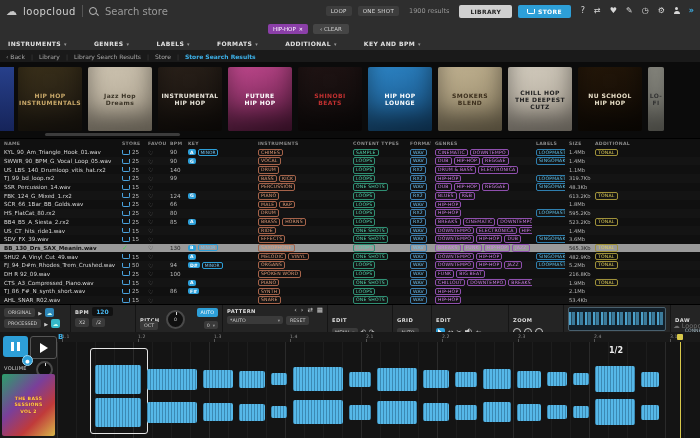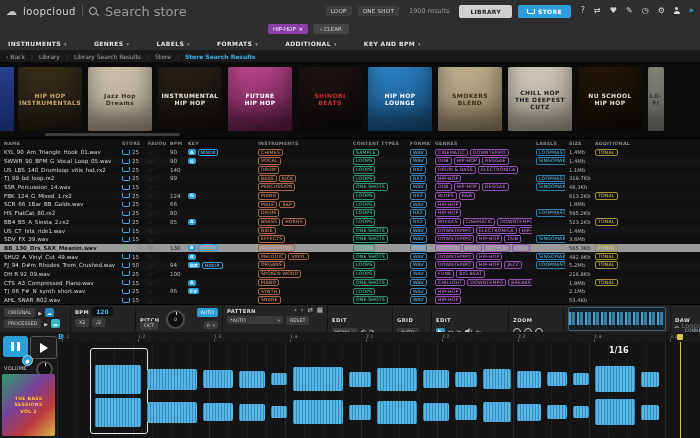--- a/index.html
+++ b/index.html
@@ -6,21 +6,21 @@
   body{width:700px;height:438px;position:relative;overflow:hidden;
        font-family:"DejaVu Sans",sans-serif;-webkit-font-smoothing:antialiased;}
   
   #topwrap{position:absolute;top:0;left:0;right:0;height:50px;background:#2e2e2e;}
   #topbar{position:absolute;top:0;left:0;right:0;height:22px;display:flex;align-items:center;padding:0 6px;gap:6px;}
   .logo-cloud{font-size:11px;color:#c5c5c5;}
   .logo-text{font-size:10px;color:#cfcfcf;letter-spacing:.5px;}
   .vdiv{width:1px;height:12px;background:#555;}
   .mag{width:6px;height:6px;border:1px solid #bbb;border-radius:50%;position:relative;display:inline-block;}
   .mag::after{content:"";position:absolute;width:3px;height:1px;background:#bbb;transform:rotate(45deg);right:-3px;bottom:-1px;}
-  #search-input{background:transparent;border:none;outline:none;color:#ccc;font-size:13px;width:150px;font-family:"DejaVu Sans",sans-serif;}
+  #search-input{background:transparent;border:none;outline:none;color:#ccc;font-size:10px;width:150px;font-family:"DejaVu Sans",sans-serif;}
   #search-input::placeholder{color:#9a9a9a;}
   .mini-btn{background:#3d3d3d;color:#ddd;font-size:5.5px;padding:2px 5px;border-radius:2px;letter-spacing:.3px;}
   .results{color:#999;font-size:6.5px;margin:0 4px;}
   .lib-btn{background:#cfcfcf;color:#222;font-size:6px;font-weight:bold;padding:3px 11px;border-radius:2px;letter-spacing:.3px;}
   .store-btn{background:#2d9fd8;color:#fff;font-size:6px;font-weight:bold;padding:3px 9px;border-radius:2px;display:flex;align-items:center;gap:3px;letter-spacing:.3px;}
   .basket{width:6px;height:4px;border:1px solid #fff;border-top:none;border-radius:0 0 2px 2px;display:inline-block;}
   .basket.blue{border-color:#4aa3df;}
   #top-icons{display:flex;gap:9px;align-items:center;margin-left:4px;}
   .topicon{color:#d8d8d8;font-size:8px;line-height:8px;}
   .topicon.accent{color:#3db1e8;font-weight:bold;}
@@ -1044,21 +1044,21 @@
     <span class="rtick" style="left: 461px;">2.3</span>
     <span class="rtickline" style="left: 461px;"></span>
     <span class="rtick" style="left: 537px;">2.4</span>
     <span class="rtickline" style="left: 537px;"></span>
     <span class="rtick" style="left: 613px;">3.1</span>
     <span class="rtickline" style="left: 613px;"></span>
   </div>
 <div id="wavebody">
   <div id="selection-box" style="left:33px;top:6px;width:56px;height:84px"></div>
   <div id="playline" style="left:623px"></div>
-  <span id="rate-label" style="left:552px;top:4px">1/16</span>
+  <span id="rate-label" style="left:552px;top:4px">1/2</span>
 <div class="wseg" style="left: 38px; width: 46px; top: 22.5px; height: 29px;"></div>
     <div class="wseg" style="left: 90px; width: 50px; top: 26.5px; height: 21px;"></div>
     <div class="wseg" style="left: 146px; width: 30px; top: 28px; height: 18px;"></div>
     <div class="wseg" style="left: 182px; width: 26px; top: 28.5px; height: 17px;"></div>
     <div class="wseg" style="left: 214px; width: 16px; top: 31px; height: 12px;"></div>
     <div class="wseg" style="left: 236px; width: 50px; top: 25px; height: 24px;"></div>
     <div class="wseg" style="left: 292px; width: 22px; top: 29.5px; height: 15px;"></div>
     <div class="wseg" style="left: 320px; width: 40px; top: 25.5px; height: 23px;"></div>
     <div class="wseg" style="left: 366px; width: 26px; top: 28px; height: 18px;"></div>
     <div class="wseg" style="left: 398px; width: 22px; top: 29.5px; height: 15px;"></div>

